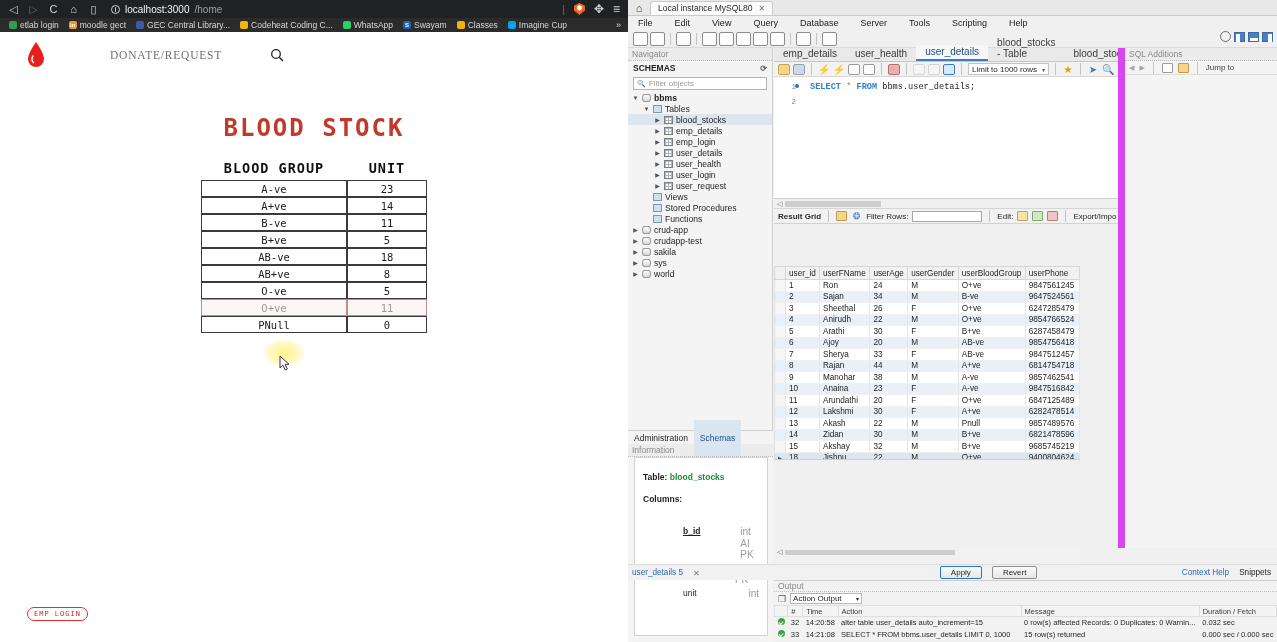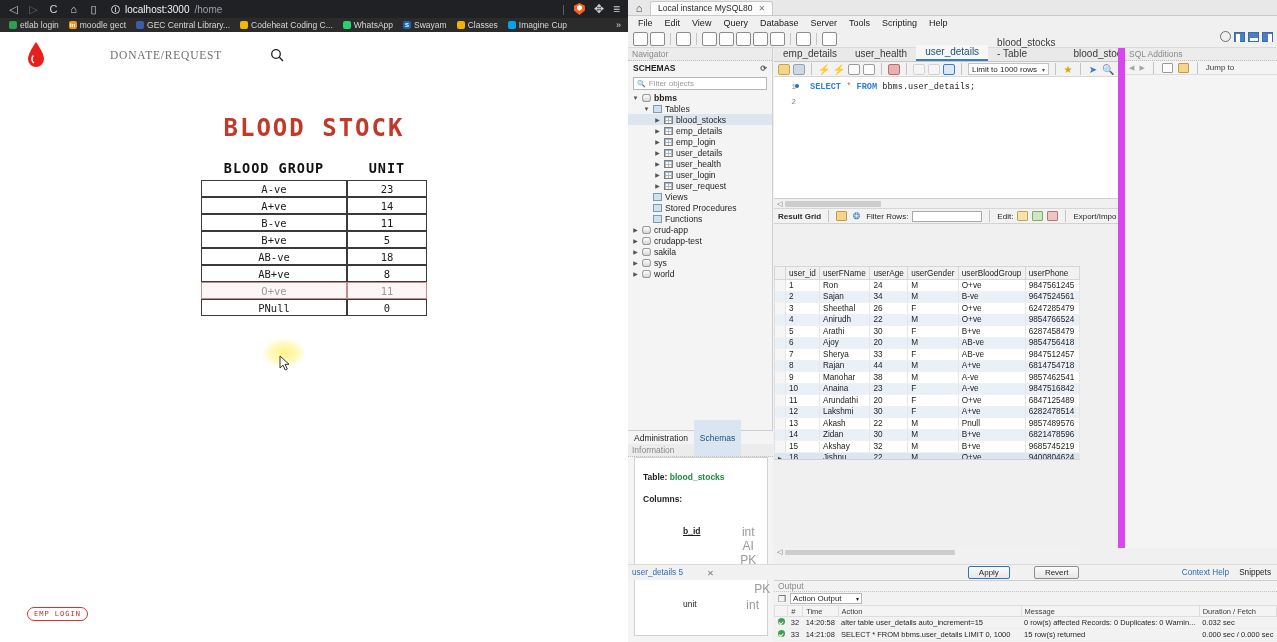--- a/index.html
+++ b/index.html
@@ -81,21 +81,21 @@
 
   
   .wb { position:absolute; left:628px; top:0; width:649px; height:642px; background:#f0f0f0;
         font-family:"Liberation Sans", sans-serif; font-size:9px; color:#1f1f1f; }
   .wb-titlebar { height:16px; background:#e8e8e8; display:flex; align-items:flex-end; border-bottom:1px solid #c9c9c9;}
   .wb-home { width:22px; text-align:center; font-size:11px; color:#3f3f3f; padding-bottom:1px;}
   .wb-tab { background:#fbfbfb; border:1px solid #c9c9c9; border-bottom:none; border-radius:3px 3px 0 0;
      padding:1px 7px 2px 7px; font-size:8.5px; display:flex; align-items:center; gap:6px; color:#2b2b2b;}
   .wb-tab .x { color:#777; font-size:8px; }
 
-  .wb-menu { height:14px; background:#f0f0f0; display:flex; align-items:center; gap:0; padding-left:4px; }
+  .wb-menu { height:14px; background:#f0f0f0; display:flex; align-items:center; gap:10px; padding-left:4px; }
   .wb-menu div { padding:0 6px; font-size:9px; color:#1b1b1b; }
 
   .wb-toolbar { height:18px; background:#f0f0f0; display:flex; align-items:center; gap:2px; padding-left:5px;
      border-bottom:1px solid #dadada; }
   .tb-ic { width:15px; height:14px; border:1px solid #8c8c8c; border-radius:2px; background:#fdfdfd; position:relative;
      display:inline-block; }
   .tb-sep { width:1px; height:12px; background:#c4c4c4; margin:0 3px; }
 
   .wb-body { position:absolute; left:0; top:48px; right:0; bottom:0; }
 
@@ -123,21 +123,21 @@
   .info-tabs { height:13px; display:flex; align-items:center; font-size:8.5px; }
   .info-tabs div { padding:13px 6px; }
   .info-tabs .sel { background:#d9e5f0; color:#1c4f80; }
   .info-box { position:absolute; left:6px; right:5px; top:26px; bottom:6px; background:#fff; border:1px solid #d2d2d2;
      padding:14px 8px 0 8px; font-size:8.5px; }
   .info-box .tline { font-weight:bold; margin-bottom:12px; }
   .info-box .tname { color:#1f8a3b; }
   .info-col { display:flex; margin-bottom:2px;margin-left:40px; }
   .info-col .cn { width:68px; font-weight:bold; text-decoration:underline; }
   .info-col .cn.plain { font-weight:normal; text-decoration:none; }
-  .info-col .ct { color:#9a9a9a; font-size:12px; line-height:1.15;text-align:center; }
+  .info-col .ct { color:#9a9a9a; font-size:10px; line-height:1.15; }
 
   
   .ed { position:absolute; left:146px; top:0; right:159px; bottom:0; background:#f0f0f0; }
   .ed-tabs { height:14px; display:flex; align-items:flex-end; background:#e9e9e9; border-bottom:1px solid #c7c7c7;}
   .ed-tab { font-size:10px; padding:1px 9px 2px; color:#3a3a3a; }
   .ed-tab.sel { color:#1b4f80; border-bottom:2px solid #3a7cc4; background:#f7f7f7; }
   .ed-tabarrows { margin-left:auto; display:flex; gap:2px; padding:0 3px 1px 0; }
   .arrbtn { width:11px; height:11px; border:1px solid #a9bed4; background:#eaf1f8; color:#2a6099; font-size:7px;
     text-align:center; line-height:10px; }
 
@@ -191,21 +191,21 @@
      background-image:linear-gradient(#b7c6d6 0 1px,transparent 1px),linear-gradient(90deg,#cfcfcf 0 1px,transparent 1px);
      background-size:100% 4px,5px 100%; }
   .rs-item.sel .rs-ic { border-color:#fff; }
 
   .grid-foot { position:absolute; left:0; right:38px; bottom:78px; height:16px; background:#f1f1f1; }
   .gf-row1 { height:8px; display:flex; align-items:center; gap:3px; padding:0 3px; }
   .gf-row1 .lt { font-size:7px; color:#5f5f5f; }
   .gf-row1 .bar { height:5px; background:#cdcdcd; width:170px; border-radius:1px; }
 
   .foot-tabs { position:absolute; left:0; right:0; bottom:62px; height:16px; background:#f1f1f1;
-     display:flex; align-items:center; gap:24px; padding:0 4px; font-size:8.2px; border-top:1px solid #dcdcdc;}
+     display:flex; align-items:center; gap:10px; padding:0 4px; font-size:8.2px; border-top:1px solid #dcdcdc;}
   .ft-name { color:#2b6cb0; }
   .ft-x { color:#777; }
   .btn { border:1px solid #8d8d8d; background:linear-gradient(#fbfbfb,#e6e6e6); font-size:8px; padding:1px 10px;
      border-radius:2px; }
   .btn.primary { border:1.4px solid #2d74c6; }
   .ft-right { margin-left:auto; display:flex; gap:10px; padding-right:2px;text-align:right; }
   .ft-right .lnk { color:#2b6cb0; }
 
   
   .outpanel { position:absolute; left:146px; right:0; bottom:0; height:62px; background:#f2f2f2; border-top:1px solid #cfcfcf;}
@@ -339,20 +339,24 @@
                 <td class="c1">B+ve</td>
                 <td class="c2">5</td>
               </tr>
               <tr>
                 <td class="c1">AB-ve</td>
                 <td class="c2">18</td>
               </tr>
               <tr>
                 <td class="c1">AB+ve</td>
                 <td class="c2">8</td>
+              </tr>
+              <tr>
+                <td class="c1">O-ve</td>
+                <td class="c2">5</td>
               </tr>
               <tr class="hl">
                 <td class="c1">O+ve</td>
                 <td class="c2">11</td>
               </tr>
               <tr>
                 <td class="c1">PNull</td>
                 <td class="c2">0</td>
               </tr>
             </tbody>

